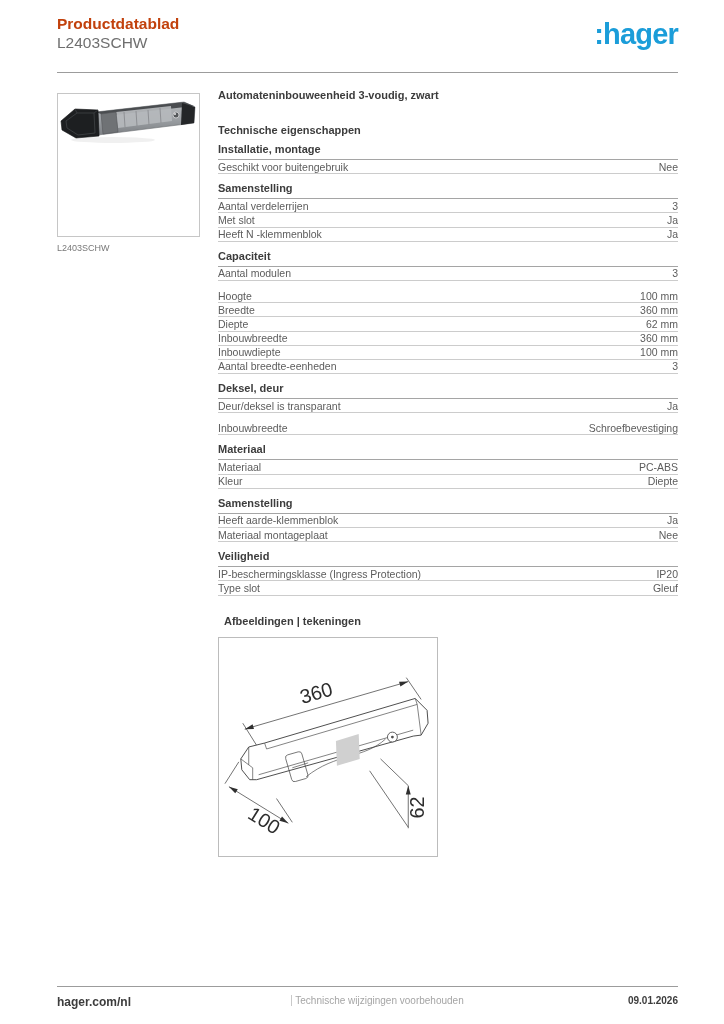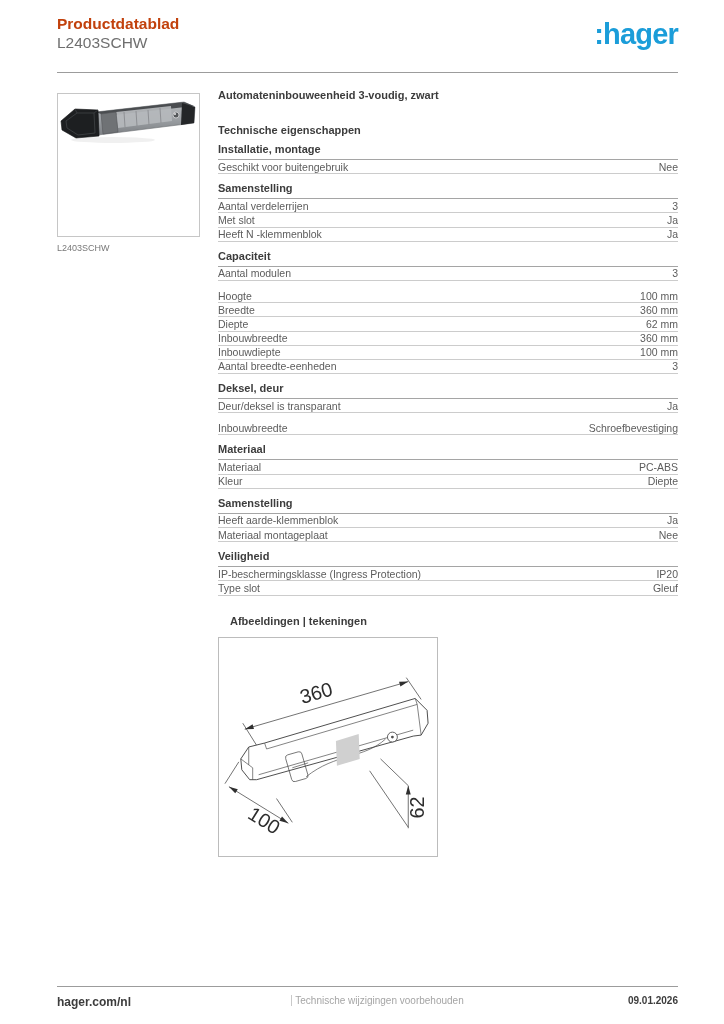--- a/index.html
+++ b/index.html
@@ -22,21 +22,21 @@
   .product-title{margin:0;font-size:11px;line-height:14px;font-weight:bold;color:#3c3c3c;}
   .tech-heading{margin:21px 0 0 0;font-size:11px;line-height:14px;font-weight:bold;color:#3c3c3c;}
 
   .spec-section{margin-top:8px;}
   #sections .spec-section:first-child{margin-top:6px;}
   .sec-title{margin:0;font-size:11px;line-height:13px;padding-bottom:3px;font-weight:bold;color:#3c3c3c;border-bottom:1px solid #a5a5a5;}
   .spec-row{display:flex;justify-content:space-between;align-items:center;height:13.2px;border-bottom:1px solid #cccccc;font-size:10.5px;color:#5c5c5c;}
   .spec-row .lbl{white-space:nowrap;}
   .spec-row .val{white-space:nowrap;text-align:right;}
 
-  .draw-heading{margin:18px 0 0 12px;font-size:11px;line-height:14px;font-weight:bold;color:#3c3c3c;}
+  .draw-heading{margin:18px 0 0 6px;font-size:11px;line-height:14px;font-weight:bold;color:#3c3c3c;}
   .draw-box{margin-top:9px;width:220px;height:220px;border:1px solid #bcbcbc;box-sizing:border-box;background:#fff;}
 
   
   .footer{position:absolute;left:57px;right:46px;top:986px;border-top:1px solid #9c9c9c;height:26px;}
   .footer .f-left{position:absolute;left:0;top:8px;font-size:12px;font-weight:bold;color:#3c3c3c;text-decoration:none;}
   .footer .f-divider{position:absolute;left:234px;top:8px;width:0;height:11px;border-left:1px solid #c9c9c9;}
   .footer .f-center{position:absolute;left:0;right:0;top:8px;text-align:center;font-size:10px;color:#a5a5a5;margin-left:24px;}
   .footer .f-right{position:absolute;right:0;top:8px;font-size:10px;font-weight:bold;color:#3c3c3c;}
 
   svg{display:block;}

